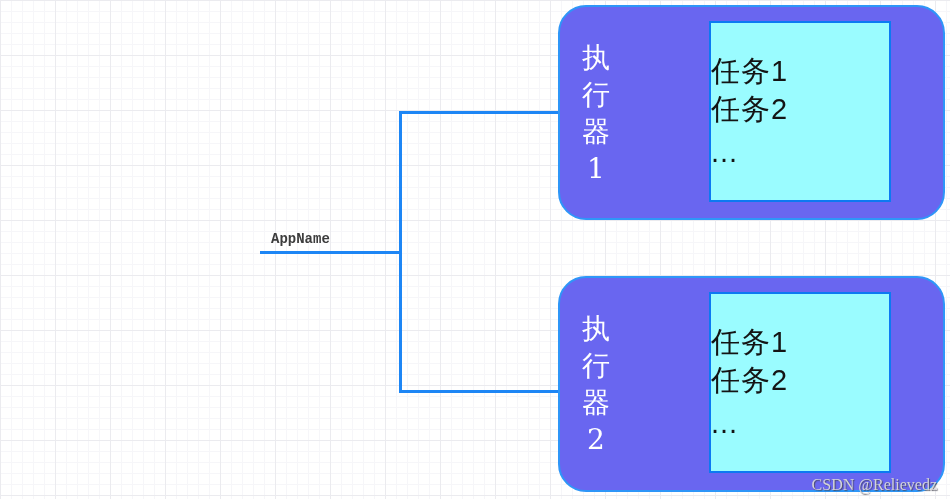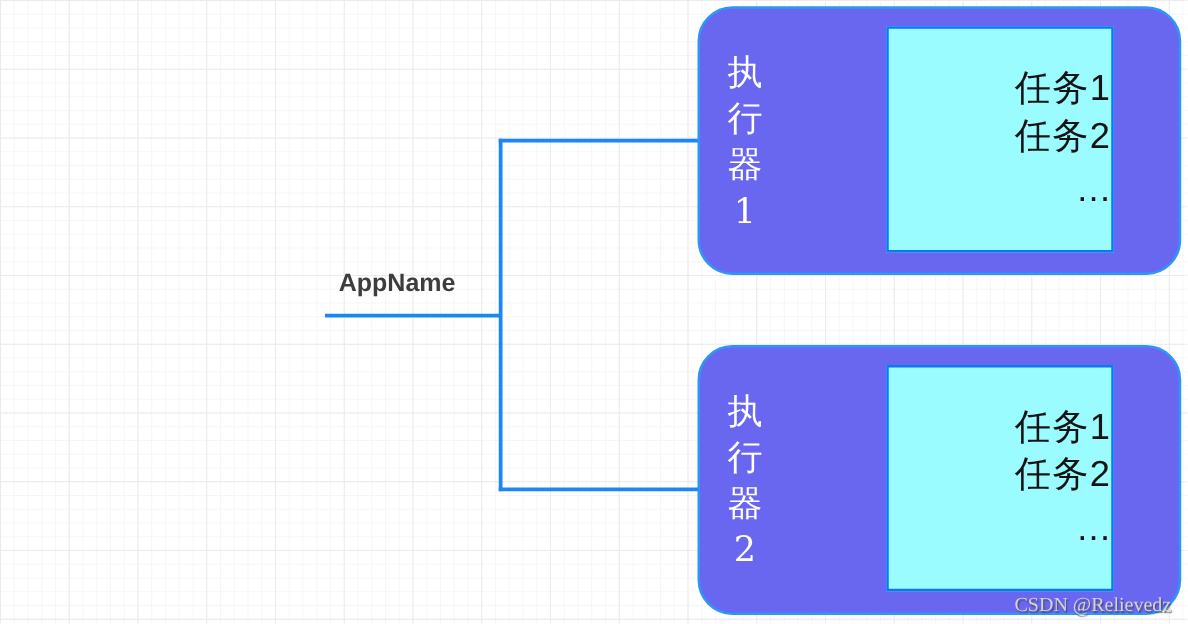--- a/index.html
+++ b/index.html
@@ -40,35 +40,35 @@
     display:flex;flex-direction:column;align-items:center;justify-content:center;
     color:#fff;
     font-family:"DejaVu Serif","Liberation Serif",serif;
     font-size:28px;line-height:37px;
   }
   .task-panel{
     position:absolute;left:149px;top:14px;width:182px;height:181px;
     background:var(--panel-fill,#9AFCFF);
     border:2px solid var(--panel-border,#0C79F2);
     box-sizing:border-box;
-    display:flex;flex-direction:column;align-items:flex-end;justify-content:center;
+    display:flex;flex-direction:column;align-items:flex-start;justify-content:center;
     color:#141414;
     font-family:"Liberation Sans","DejaVu Sans",sans-serif;
     font-size:29px;line-height:38px;letter-spacing:1px;
   }
   .task-ellipsis{margin-top:5px;}
   .line{position:absolute;background:var(--connector,#1D86F5);}
   .line-mid{left:260px;top:251px;width:141px;height:3px;}
   .line-vertical{left:399px;top:111px;width:3px;height:282px;}
   .line-top{left:399px;top:111px;width:160px;height:3px;}
   .line-bottom{left:399px;top:390px;width:160px;height:3px;}
   .conn-label{
-    position:absolute;left:271px;top:216px;
-    font-weight:bold;font-size:20px;color:#3d3d3d;
-    font-family:Liberation Sans, sans-serif;
+    position:absolute;left:271px;top:231px;
+    font-weight:bold;font-size:14px;color:#3d3d3d;
+    font-family:Liberation Mono, monospace;
   }
   .watermark{
     position:absolute;right:13px;bottom:5px;
     font-size:16px;color:#d2d3d8;
     text-shadow:1px 1px 1px rgba(70,70,82,0.85);
     font-family:Liberation Serif, serif;
     z-index:5;
   }
 </style>
 </head>

